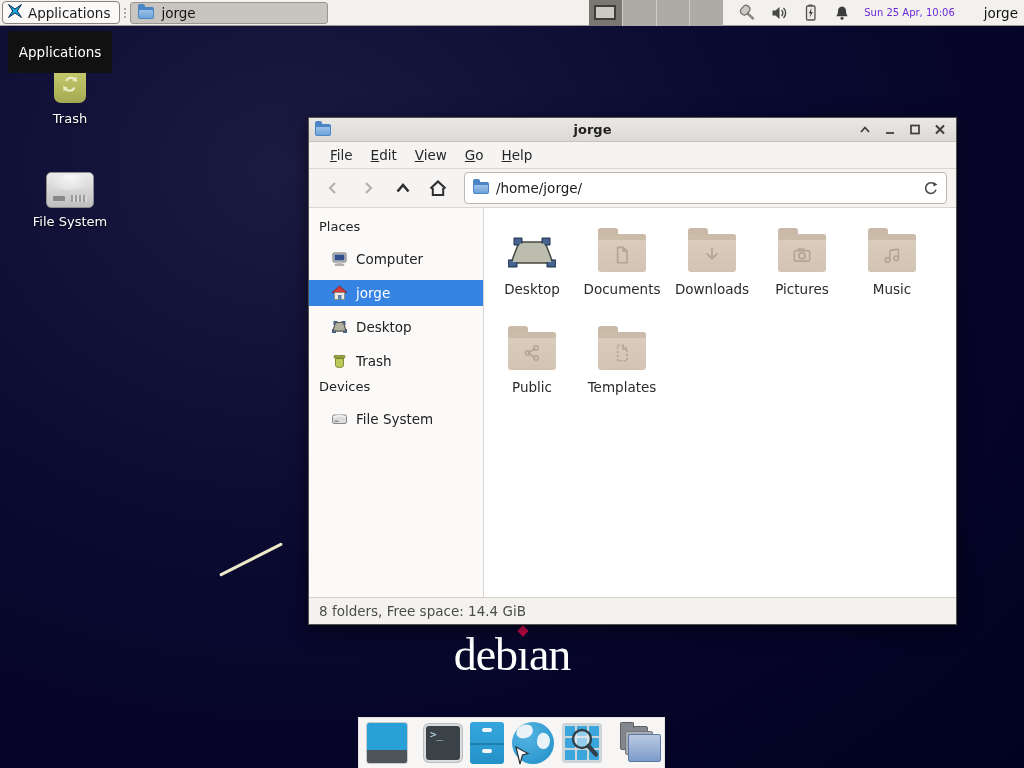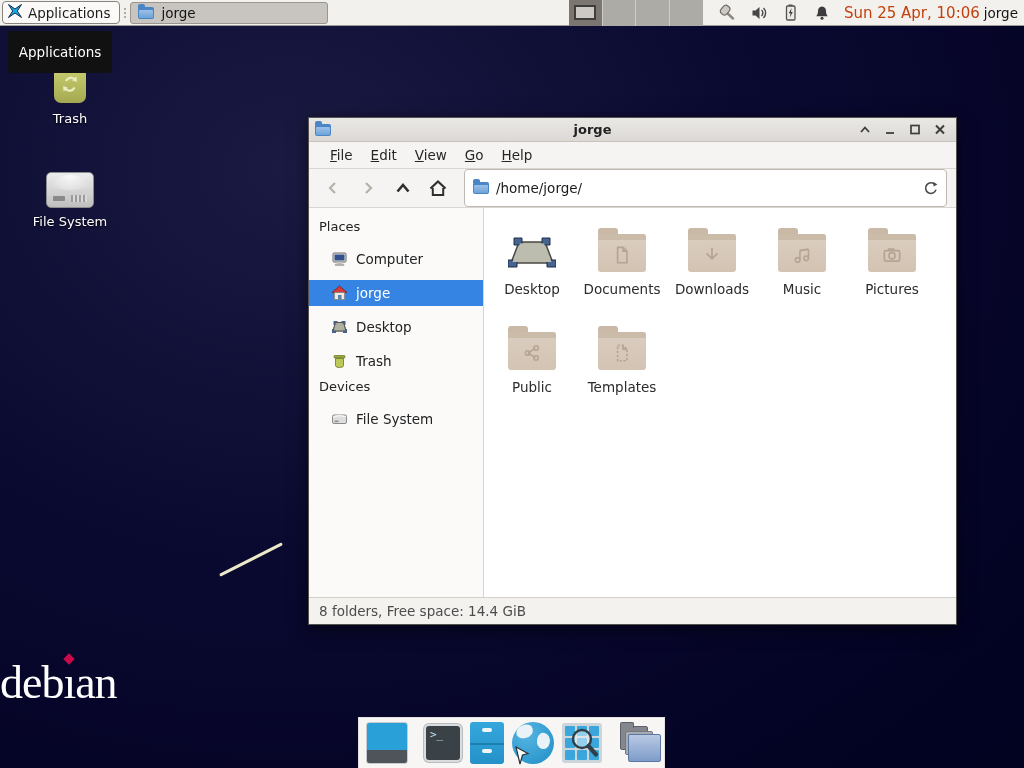--- a/index.html
+++ b/index.html
@@ -38,21 +38,21 @@
 
   .pager{ margin-left:auto; display:flex; height:26px; width:134px; }
   .ws{ flex:1; background:#adaba6; border-right:1px solid #cfcdc9; position:relative; }
   .ws:last-child{ border-right:none; }
   .ws.active{ background:#7b7770; }
   .ws.active .ws-win{ position:absolute; left:5px; top:5px; width:22px; height:15px;
     background:#ccc9c4; border:2px solid #3f3e3b; }
 
   .tray{ display:flex; align-items:center; gap:14px; margin:0 13px 0 14px; }
   .tray svg{ display:block; }
-  .clock{ font-size:15px; color:#c2410c; margin-right:4px; white-space:nowrap; }
+  .clock{ font-size:10px; color:#6d28d9; margin-right:29px; white-space:nowrap; }
   .panel-user{ font-size:13.5px; color:#141414; margin-right:6px; }
 
   
   .tooltip{
     position:absolute; left:8px; top:31px; width:104px; height:42px; z-index:60;
     background:#111111; color:#fff; border-radius:2px; font-size:13.5px;
     display:flex; align-items:center; justify-content:center;
   }
 
   
@@ -107,21 +107,21 @@
 
   .menubar{ height:27px; background:#f6f4f2; border-bottom:1px solid #dad7d3;
     display:flex; align-items:center; padding-left:12px; }
   .menu-item{ padding:5px 9px; font-size:13.5px; color:#262626; line-height:26px; }
   .mn{ text-decoration:underline; }
 
   .toolbar{ height:39px; background:#f6f4f2; border-bottom:1px solid #dad7d3;
     display:flex; align-items:center; padding:0 9px; gap:5px; }
   .nav-btn{ width:30px; height:30px; display:flex; align-items:center; justify-content:center;
     border-radius:3px; }
-  .pathbar{ flex:1; height:38px; margin-left:6px; background:#ffffff; border:1px solid #bcb9b4;
+  .pathbar{ flex:1; height:32px; margin-left:6px; background:#ffffff; border:1px solid #bcb9b4;
     border-radius:4px; display:flex; align-items:center; padding:0 8px; gap:7px;
     font-size:13.5px; color:#1a1a1a; }
   .pathbar .reload{ margin-left:auto; display:flex; }
 
   .fm-body{ flex:1; display:flex; min-height:0; }
   .sidebar{ width:175px; background:#fbfaf9; border-right:1px solid #d8d5d1; padding-top:6px; }
   .side-header{ font-size:13px; font-weight:normal; color:#222; padding:5px 10px 4px 10px; }
   .side-row{ display:flex; align-items:center; gap:8px; height:26px; padding-left:22px;
     font-size:13.5px; color:#222;margin-top:8px; }
   .side-row.selected{ background:#3584e4; color:#fff; }
@@ -140,21 +140,21 @@
     background:#cbbca9; border-radius:3px 3px 0 0; }
   .emblem{ position:absolute; inset:0; display:flex; align-items:center; justify-content:center;
     z-index:1; padding-top:4px; }
   .desk48{ width:48px; height:38px; margin-top:8px; display:flex; align-items:center;
     justify-content:center; }
 
   .statusbar{ height:27px; background:#f4f2ef; border-top:1px solid #d3d0cc;
     display:flex; align-items:center; padding-left:10px; font-size:13.5px; color:#4c4c4c; }
 
   
-  .debian-logo{ position:absolute; left:0; top:656px; width:1024px; z-index:3;
+  .debian-logo{ position:absolute; left:0; top:628px; width:1024px; text-align:center; z-index:3;
     font-family:"Liberation Serif", serif; font-size:46px; color:#ffffff; letter-spacing:-1px; }
   .debian-logo .di{ position:relative; }
   .debian-logo .dot{ position:absolute; left:2px; top:-2px; width:8px; height:8px;
     background:#c9094a; transform:rotate(45deg); }
 
   
   .dock{ position:absolute; left:358px; top:717px; width:307px; height:51px; z-index:5;
     background:#f7f6f5; border:1px solid #e3e2e0; border-bottom:none;
     display:flex; align-items:center; gap:8px; padding:0 7px; }
   .dock-sep{ width:1px; height:40px; background:#b2b0ac; }
@@ -456,43 +456,43 @@
                   <polyline points="5,8.5 10,13.5 15,8.5"></polyline>
             </svg>
               </span>
           </div>
           <span class="file-label">Downloads</span>
         </div>
 
         <div class="file-item">
           <div class="folder48">
             <span class="emblem">
+                <svg width="22" height="22" viewBox="0 0 20 20" fill="none" stroke="#b5a492" stroke-width="1.5">
+              <rect x="3" y="6" width="14" height="9.5" rx="1.5"></rect>
+              <circle cx="10" cy="10.7" r="2.8"></circle>
+              <path d="M7 6 V4.5 H11.5 V6"></path>
+            </svg>
+              </span>
+          </div>
+          <span class="file-label">Pictures</span>
+        </div>
+
+        <div class="file-item">
+          <div class="folder48">
+            <span class="emblem">
                 <svg width="22" height="22" viewBox="0 0 20 20">
               <circle cx="6" cy="14.5" r="2.1" fill="none" stroke="#b5a492" stroke-width="1.4"></circle>
               <circle cx="13.8" cy="13" r="2.1" fill="none" stroke="#b5a492" stroke-width="1.4"></circle>
               <line x1="8.1" y1="14.5" x2="8.1" y2="6" stroke="#b5a492" stroke-width="1.4"></line>
               <line x1="15.9" y1="13" x2="15.9" y2="4.8" stroke="#b5a492" stroke-width="1.4"></line>
               <line x1="8.1" y1="6" x2="15.9" y2="4.8" stroke="#b5a492" stroke-width="1.8"></line>
             </svg>
               </span>
           </div>
           <span class="file-label">Music</span>
-        </div>
-
-        <div class="file-item">
-          <div class="folder48">
-            <span class="emblem">
-                <svg width="22" height="22" viewBox="0 0 20 20" fill="none" stroke="#b5a492" stroke-width="1.5">
-              <rect x="3" y="6" width="14" height="9.5" rx="1.5"></rect>
-              <circle cx="10" cy="10.7" r="2.8"></circle>
-              <path d="M7 6 V4.5 H11.5 V6"></path>
-            </svg>
-              </span>
-          </div>
-          <span class="file-label">Pictures</span>
         </div>
 
         <div class="file-item">
           <div class="folder48">
             <span class="emblem">
                 <svg width="22" height="22" viewBox="0 0 20 20">
               <line x1="6.5" y1="10" x2="13" y2="5.8" stroke="#b5a492" stroke-width="1.4"></line>
               <line x1="6.5" y1="10" x2="13" y2="14.2" stroke="#b5a492" stroke-width="1.4"></line>
               <circle cx="6" cy="10" r="2" fill="none" stroke="#b5a492" stroke-width="1.4"></circle>
               <circle cx="13.7" cy="5.5" r="2" fill="none" stroke="#b5a492" stroke-width="1.4"></circle>

